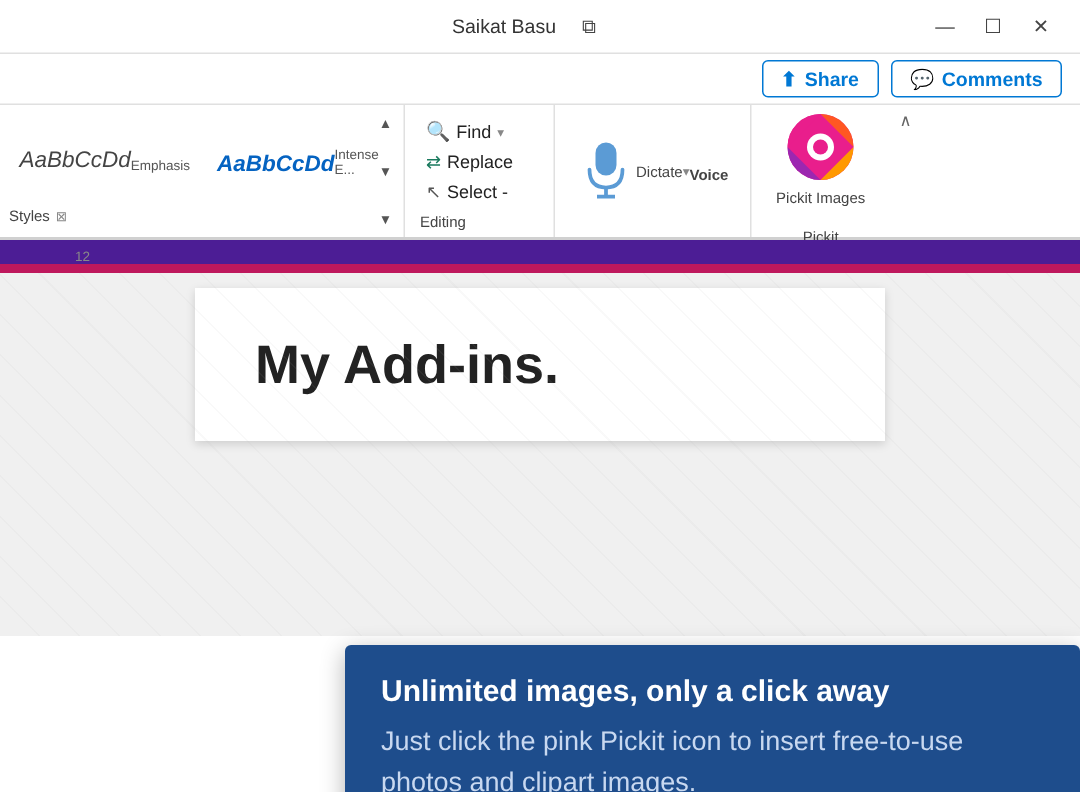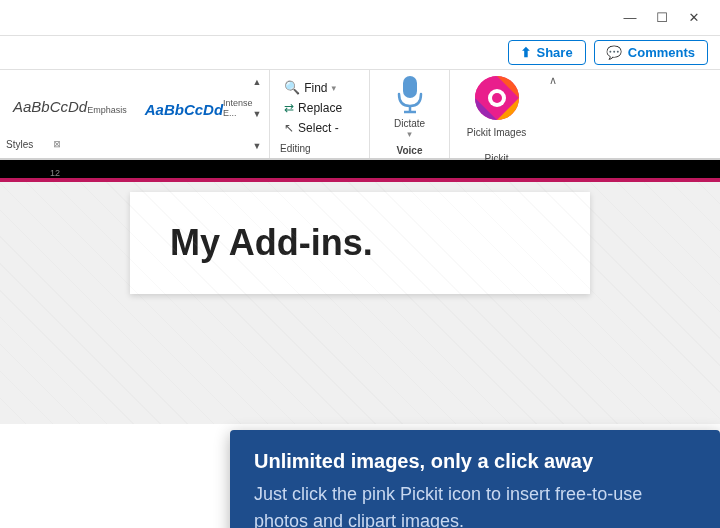--- a/index.html
+++ b/index.html
@@ -177,21 +177,21 @@
       color: #444;
     }
     .editing-btn .dropdown-arrow {
       font-size: 9px;
       color: #888;
     }
 
     
     .ribbon-voice {
       display: flex;
-      flex-direction: column;
+      flex-direction: row;
       align-items: center;
       border-right: 1px solid #e0e0e0;
       padding: 4px 14px;
       min-width: 80px;
     }
     .dictate-icon {
       width: 40px;
       height: 48px;
       display: flex;
       align-items: center;
@@ -239,22 +239,22 @@
       padding-top: 10px;
     }
 
     
     .ruler {
       position: absolute;
       top: 0;
       left: 0;
       right: 0;
       height: 22px;
-      background: #000000;
-      border-bottom: 4px solid #be185d;
+      background: #4c1d95;
+      border-bottom: 6px solid #be185d;
       display: flex;
       align-items: center;
       padding: 0 0 0 10px;
       overflow: hidden;
     }
     .ruler-marks {
       display: flex;
       align-items: flex-end;
       height: 100%;
       gap: 0;
@@ -338,20 +338,24 @@
     .mic-svg {
       width: 32px;
       height: 42px;
     }
   </style>
 </head>
 <body>
 
 <div class="title-bar">
   <div style="width:80px"></div>
+  <div class="title-bar-center">
+    <span>Saikat Basu</span>
+    <button class="title-btn">⧉</button>
+  </div>
   <div class="title-bar-right">
     <button class="title-btn">—</button>
     <button class="title-btn">☐</button>
     <button class="title-btn close">✕</button>
   </div>
 </div>
 
 <div class="action-bar">
   <button class="action-btn">
     <span>⬆</span>
@@ -374,21 +378,21 @@
       <div class="style-item">
         <div class="style-preview intense">AaBbCcDd</div>
         <div class="style-label">Intense E...</div>
       </div>
     </div>
     <div class="scroll-arrows">
       <button class="scroll-arrow">▲</button>
       <button class="scroll-arrow">▼</button>
       <button class="scroll-arrow">▼</button>
     </div>
-    <div class="ribbon-label" style="display:flex; gap:20px;">
+    <div class="ribbon-label" style="display:flex; gap:4px;">
       <span>Styles</span>
       <span style="font-size:9px; color:#888;">⊠</span>
     </div>
   </div>
 
   <div class="ribbon-editing">
     <div class="editing-items">
       <button class="editing-btn">
         <span class="btn-icon">🔍</span>
         <span>Find</span>

